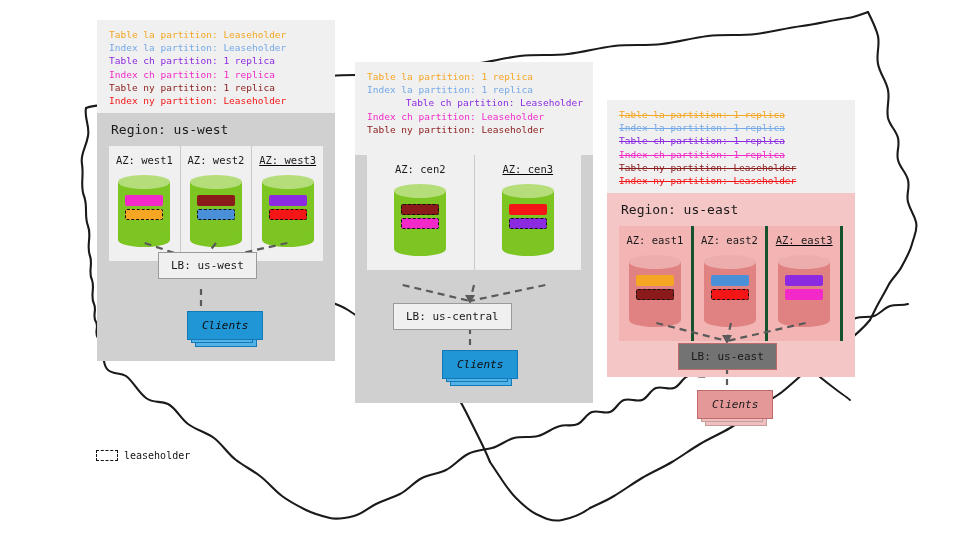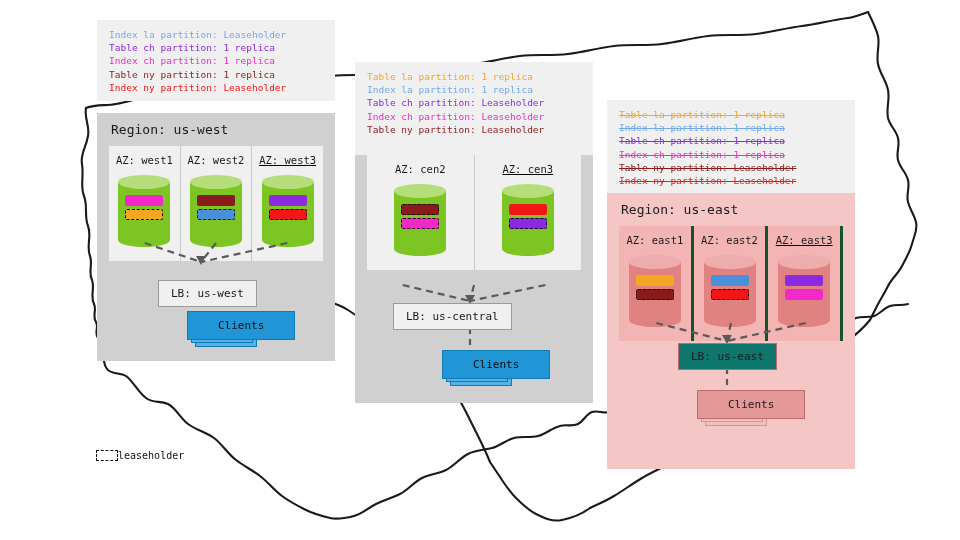--- a/index.html
+++ b/index.html
@@ -117,34 +117,35 @@
     position: absolute;
     background: #f0f0f0;
     border: 1px solid #9a9a9a;
     font-size: 11px;
     color: #1a1a1a;
     text-align: center;
     padding: 6px 12px;
     white-space: nowrap;
   }
   .lb.off {
-    background: #0f766e;
+    background: #737373;
     border: 1px solid #c06b6b;
   }
   .clients-wrap { position: absolute; }
   .clients {
     position: relative;
     background: #2196d6;
     border: 1px solid #1179b5;
     color: #0d0d0d;
     font-size: 11px;
     text-align: left;
-    padding: 7px 30px;
+    padding: 7px 14px;
     white-space: nowrap;
     z-index: 3;
+    font-style: italic;
   }
   .clients-wrap .sh {
     position: absolute;
     background: #53b3e8;
     border: 1px solid #1179b5;
     z-index: 1;
   }
   .clients-wrap.off .clients {
     background: #e49898; border: 1px solid #c06b6b; color: #1a1a1a;
   }
@@ -156,20 +157,21 @@
   .conn { position: absolute; overflow: visible; }
   .conn line { stroke: #5a5a5a; stroke-width: 2.2; stroke-dasharray: 7 5; }
   .conn line.solid { stroke-dasharray: 6 5; }
   .conn polygon { fill: #5a5a5a; }
 
   
   .legend {
     position: absolute;
     display: flex;
     align-items: flex-end;
+    gap: 6px;
     font-size: 10px;
     color: #111;
   }
   .legend .swatch {
     width: 22px; height: 11px;
     border: 1.5px dashed #111;
     background: transparent;
     display: inline-block;
   }
 </style>
@@ -222,20 +224,21 @@
          C428,374 424,368 418,364 C412,360 406,358 400,354"></path>
     <path fill="none" stroke="#1a1a1a" stroke-width="2.1" stroke-linejoin="round" stroke-linecap="round" d="M400,354 C394,348 390,340 384,334 C378,328 372,326 366,322
          C360,318 354,314 348,310 C342,306 336,304 330,302
          C322,300 314,302 306,300 C298,298 292,292 284,290"></path>
     <path fill="none" stroke="#1a1a1a" stroke-width="2.1" stroke-linejoin="round" stroke-linecap="round" d="M284,290 C276,288 268,290 260,290 C252,290 244,288 236,288
          C228,288 220,290 212,292 C204,294 198,300 190,302
          C182,304 174,302 166,302 C158,302 150,304 142,304"></path>
   </svg>
 
 <div class="infoblock" style="left: 97px; top: 20px; width: 238px;">
+      <div style="color: rgb(245, 166, 35);">Table la partition: Leaseholder</div>
       <div style="color: rgb(116, 169, 232);">Index la partition: Leaseholder</div>
       <div style="color: rgb(139, 42, 224);">Table ch partition: 1 replica</div>
       <div style="color: rgb(242, 41, 200);">Index ch partition: 1 replica</div>
       <div style="color: rgb(139, 26, 26);">Table ny partition: 1 replica</div>
       <div style="color: rgb(244, 22, 22);">Index ny partition: Leaseholder</div>
     </div>
     <div class="region gray" style="left: 97px; top: 113px; width: 238px; height: 248px;">
       <div class="region-title">Region: us-west</div>
       <div class="az-row">
         <div class="az">
@@ -276,30 +279,30 @@
         </div>
       </div>
     </div>
     <svg class="conn" width="960" height="540" style="left: 0px; top: 0px; position: absolute;">
       <line x1="144.66666666666666" y1="243" x2="201" y2="262"></line>
       <line x1="216" y1="243" x2="201" y2="262"></line>
       <line x1="287.3333333333333" y1="243" x2="201" y2="262"></line>
       <polygon points="196,256 206,256 201,265"></polygon>
       <line x1="201" y1="289" x2="201" y2="311" class="solid"></line>
     </svg>
-    <div class="lb" style="left: 158px; top: 280px;">LB: us-west</div>
+    <div class="lb" style="left: 158px; top: 252px;">LB: us-west</div>
     <div class="clients-wrap" style="left: 187px; top: 311px;">
       <div class="sh" style="left: 8px; top: 8px; width: 62px; height: 28px;"></div>
       <div class="sh" style="left: 4px; top: 4px; width: 62px; height: 28px;"></div>
       <div class="clients">Clients</div>
     </div>
     <div class="infoblock" style="left: 355px; top: 62px; width: 238px;">
       <div style="color: rgb(245, 166, 35);">Table la partition: 1 replica</div>
       <div style="color: rgb(116, 169, 232);">Index la partition: 1 replica</div>
-      <div style="color: rgb(139, 42, 224);">Table ch partition: Leaseholder</div>
+      <div style="color: rgb(139, 42, 224); text-align: right;">Table ch partition: Leaseholder</div>
       <div style="color: rgb(242, 41, 200);">Index ch partition: Leaseholder</div>
       <div style="color: rgb(139, 26, 26);">Table ny partition: Leaseholder</div>
       <div style="color: rgb(244, 22, 22); margin-top: 16px;">Index ny partition: 1 replica</div>
     </div>
     <div class="region gray" style="left: 355px; top: 155px; width: 238px; height: 248px;">
       <div class="az-row">
         <div class="az">
           <div class="az-label">AZ: cen2</div>
           <div class="cyl">
             <div class="body"></div>
@@ -339,21 +342,21 @@
       <div class="clients">Clients</div>
     </div>
     <div class="infoblock" style="left: 607px; top: 100px; width: 248px;">
       <div class="struck" style="color: rgb(245, 166, 35);">Table la partition: 1 replica</div>
       <div class="struck" style="color: rgb(116, 169, 232);">Index la partition: 1 replica</div>
       <div class="struck" style="color: rgb(139, 42, 224);">Table ch partition: 1 replica</div>
       <div class="struck" style="color: rgb(242, 41, 200);">Index ch partition: 1 replica</div>
       <div class="struck" style="color: rgb(139, 26, 26);">Table ny partition: Leaseholder</div>
       <div class="struck" style="color: rgb(244, 22, 22);">Index ny partition: Leaseholder</div>
     </div>
-    <div class="region pink" style="left: 607px; top: 193px; width: 248px; height: 276px;">
+    <div class="region pink" style="left: 607px; top: 193px; width: 248px; height: 184px;">
       <div class="region-title">Region: us-east</div>
       <div class="az-row">
         <div class="az">
           <div class="az-label">AZ: east1</div>
           <div class="cyl off">
             <div class="body"></div>
             <div class="bottom"></div>
             <div class="top"></div>
             <div class="bars">
               <div class="bar" style="background: rgb(245, 166, 35);"></div>

